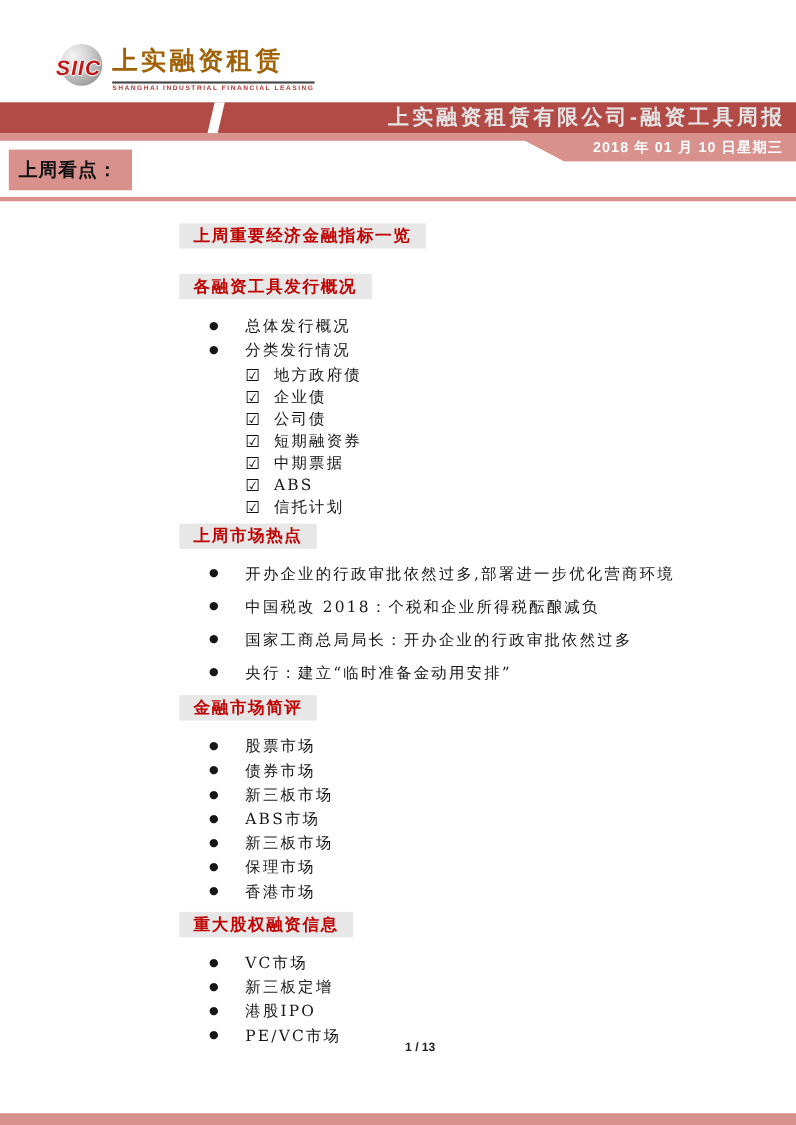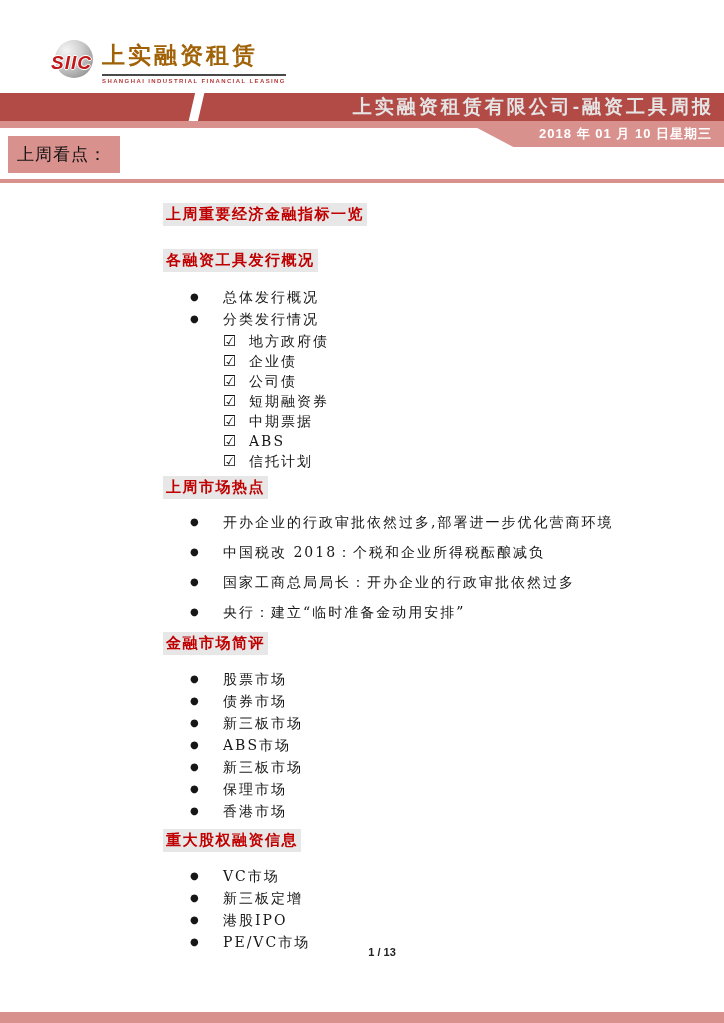--- a/index.html
+++ b/index.html
@@ -28,29 +28,29 @@
   .thin-strip{position:absolute;left:0;top:121px;width:724px;height:7px;background:#d9918e;}
   .date-ribbon{position:absolute;top:121px;right:0;width:260px;height:26px;background:#d9918e;
         clip-path:polygon(0 0,100% 0,100% 100%,19% 100%);
         display:flex;align-items:center;justify-content:flex-end;
         padding-right:12px;box-sizing:border-box;}
   .date-text{color:#ffffff;font-weight:bold;font-size:13px;letter-spacing:1px;white-space:nowrap;}
 
   
   .highlight-box{position:absolute;left:8px;top:136px;width:112px;height:37px;background:#d9918e;
         display:flex;align-items:center;padding-left:9px;box-sizing:border-box;}
-  .highlight-label{font-size:17px;font-weight:normal;color:#111111;letter-spacing:1px;white-space:nowrap;}
+  .highlight-label{font-size:17px;font-weight:bold;color:#111111;letter-spacing:1px;white-space:nowrap;}
   .pink-rule{position:absolute;left:0;top:179px;width:724px;height:4px;background:#d9918e;}
 
   
   .toc{position:absolute;left:163px;top:203px;width:545px;
        font-family:"DejaVu Serif","Liberation Serif",serif;}
   .sec-head{line-height:21px;}
   .sec-heading{display:inline-block;background:#e7e7e7;color:#c00000;font-weight:bold;
-       font-size:15px;letter-spacing:1.5px;padding:1px 3px;white-space:nowrap;}
+       font-size:15px;letter-spacing:1.5px;padding:1px 13px;white-space:nowrap;}
   .item{display:flex;align-items:flex-start;color:#161616;font-size:14px;
        letter-spacing:2px;line-height:20px;white-space:nowrap;}
   .item .dot{margin-left:27px;width:33px;font-size:10px;line-height:20px;
        font-family:"DejaVu Sans",sans-serif;flex:none;}
   .item .chk{margin-left:60px;width:26px;font-size:15px;line-height:20px;color:#111;
        font-family:"DejaVu Sans",sans-serif;flex:none;}
 
   .sec0 .sec-head{margin:0 0 23px 0;}
   .sec1 .sec-head{margin:0 0 15px 0;}
   .sec1 .item.bullet{height:22px;}

